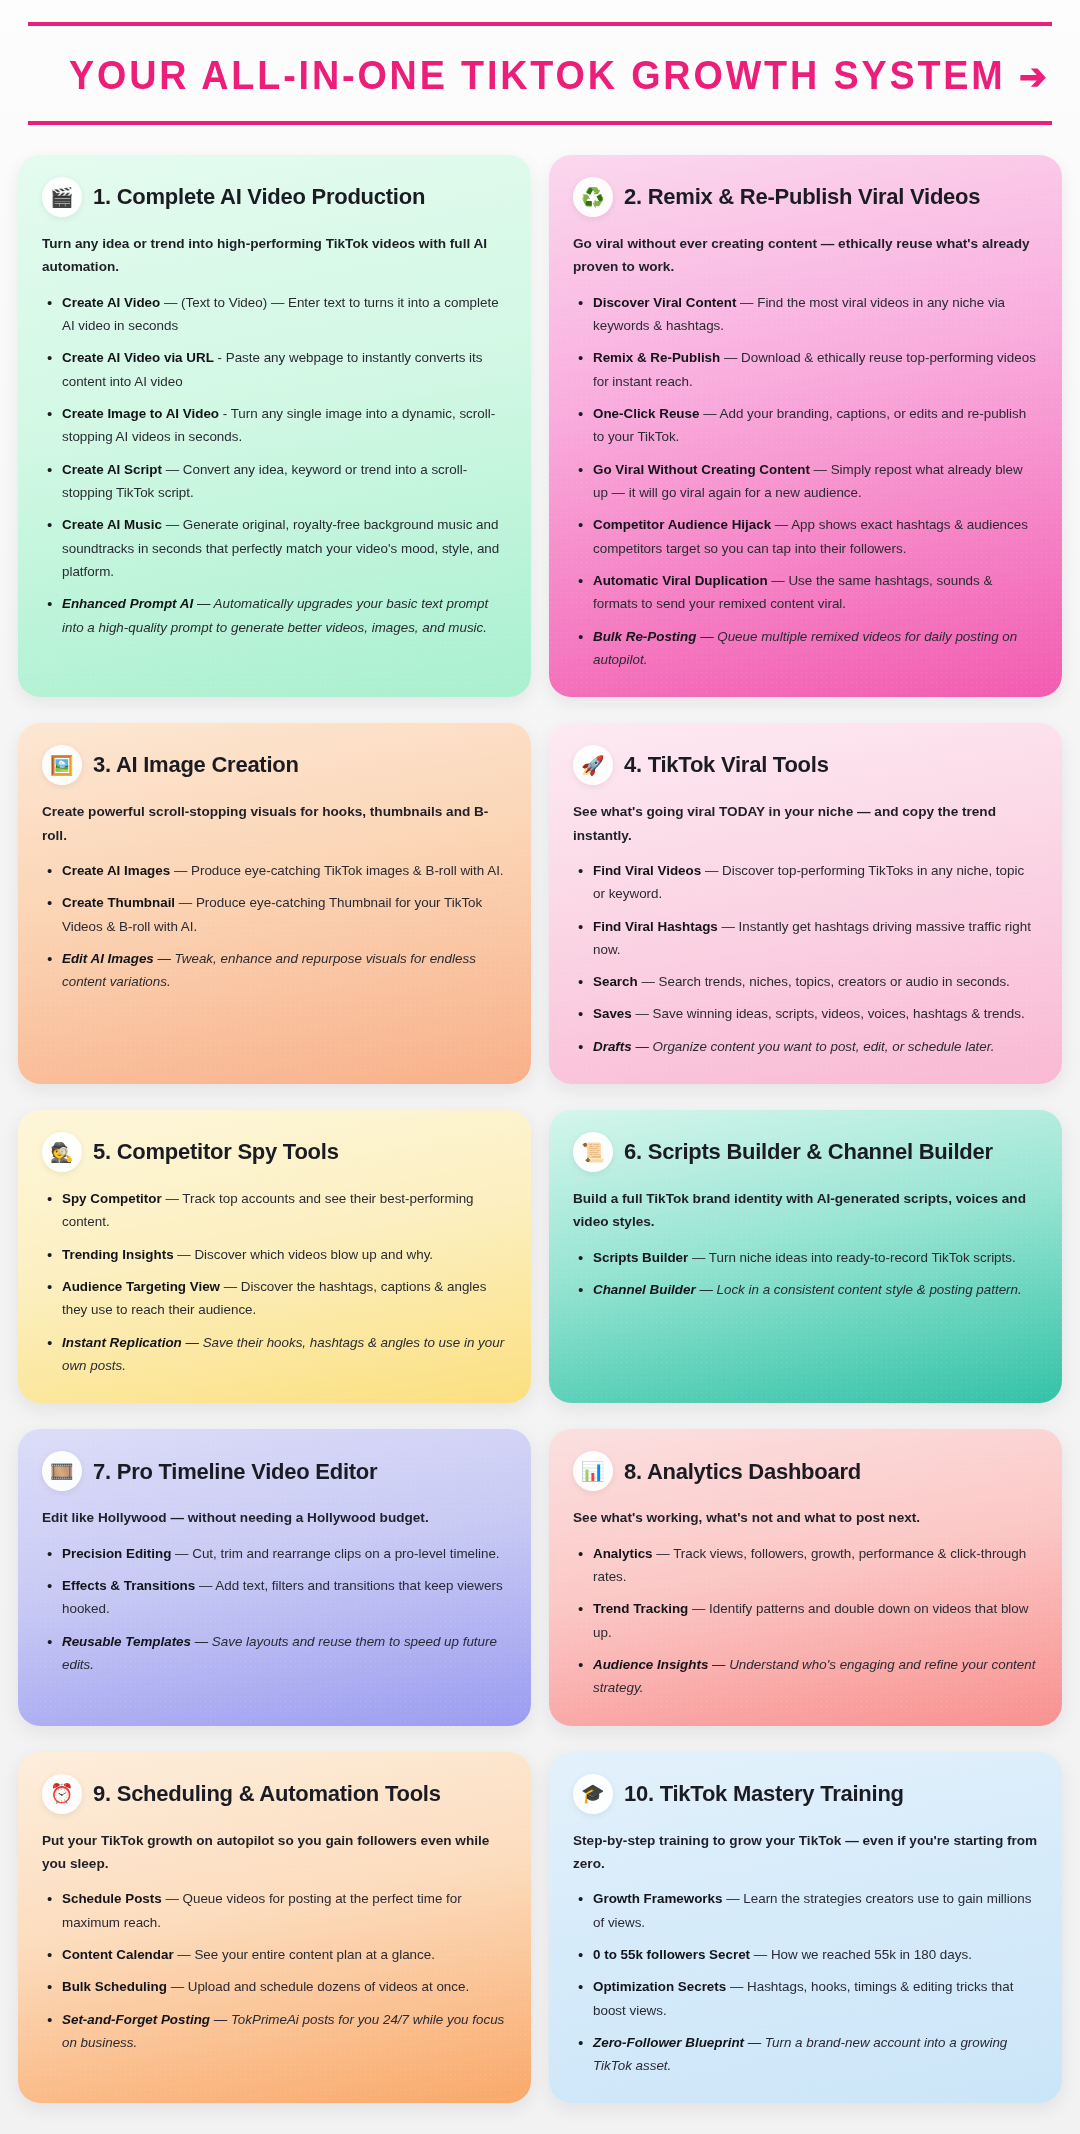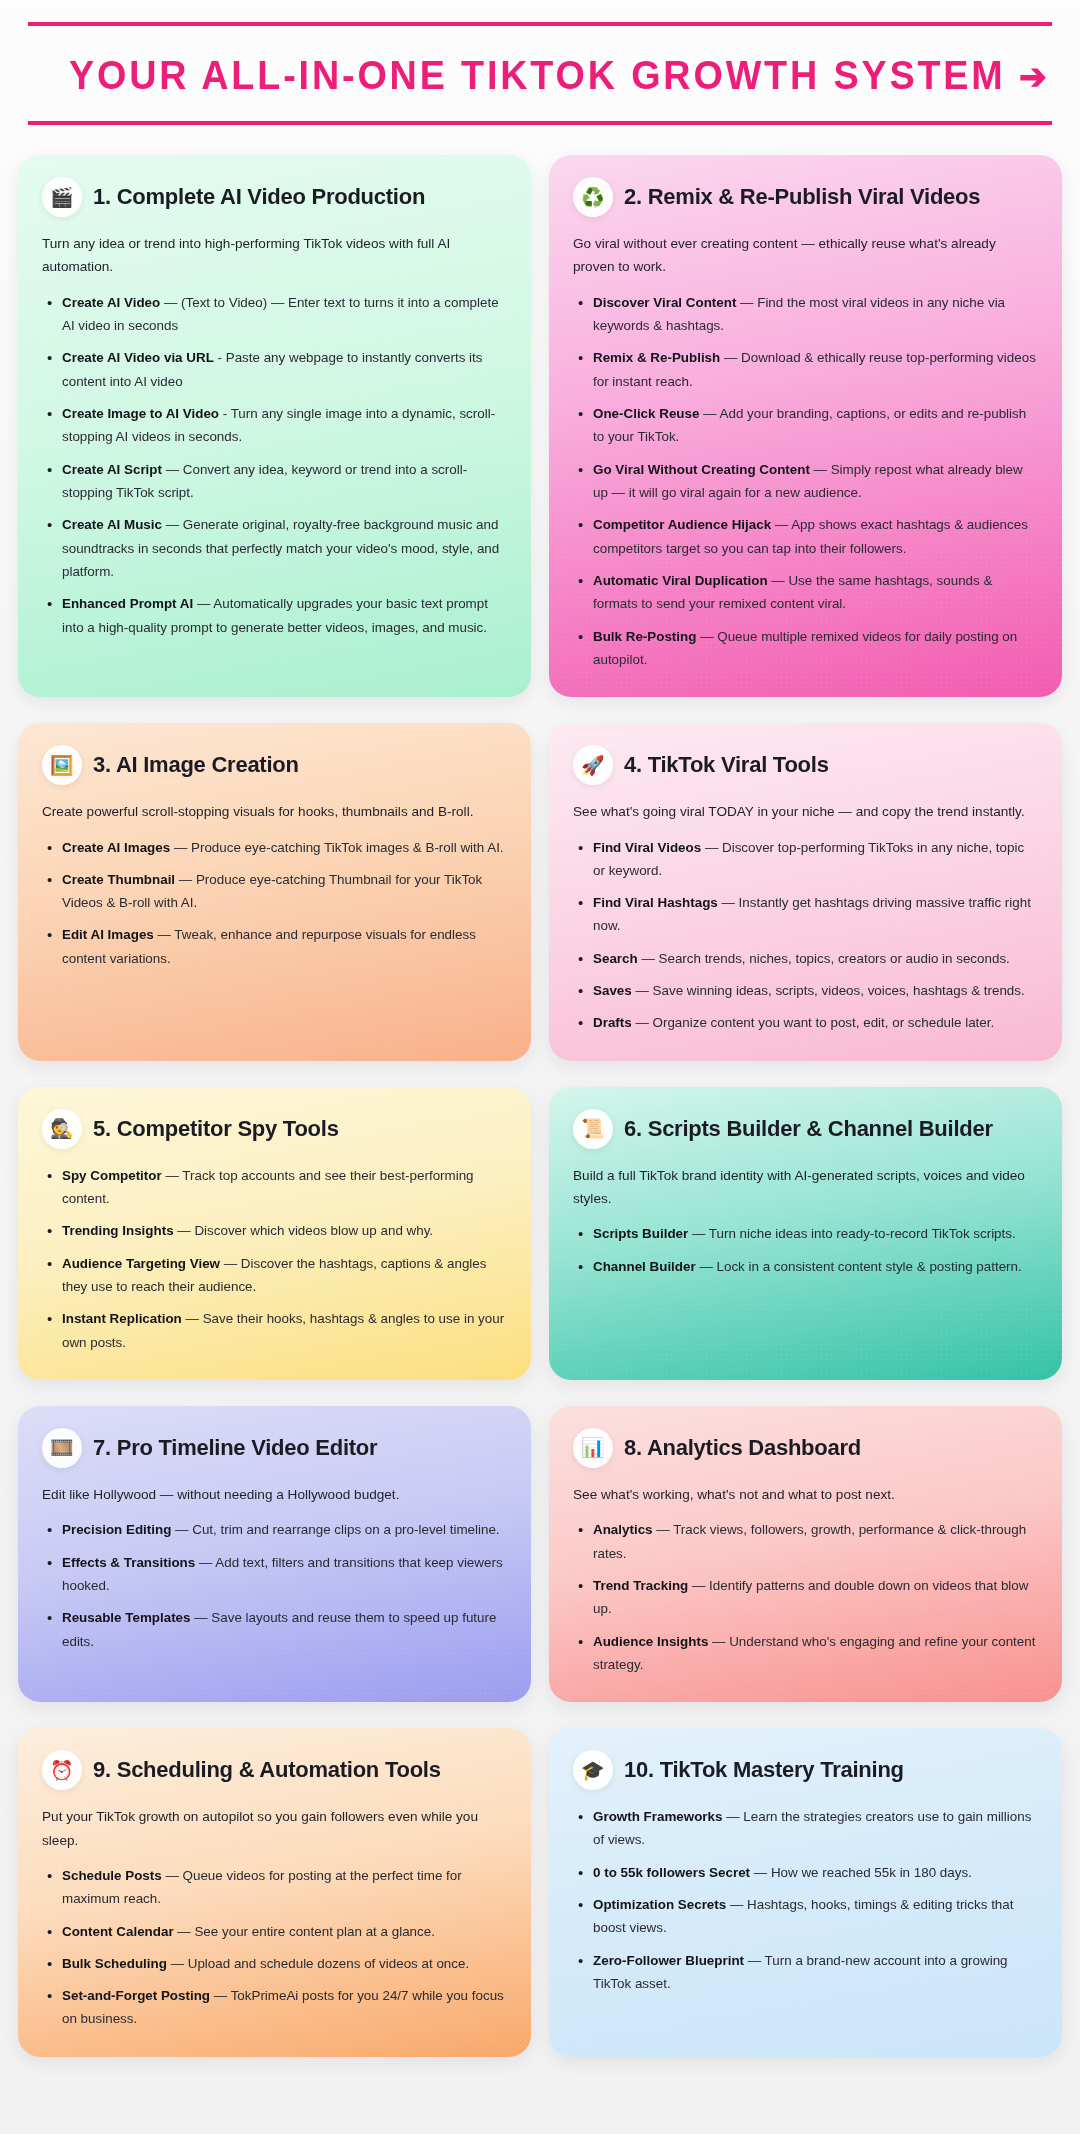--- a/index.html
+++ b/index.html
@@ -91,39 +91,39 @@
     font-size: 22px;
     font-weight: 700;
     color: #1b1b23;
     letter-spacing: -0.25px;
     line-height: 1.15;
   }
   .card-intro {
     font-size: 13.6px;
     line-height: 1.72;
     color: #1f1f28;
-    font-weight: 400;
+    font-weight: 700;
     margin-bottom: 12px;
     position: relative;
     z-index: 2;
   }
   .card-list {
     list-style: none;
     position: relative;
     z-index: 2;
   }
   .card-list li {
     font-size: 13.4px;
     line-height: 1.74;
     color: #2a2a33;
     padding-left: 20px;
     position: relative;
     margin-bottom: 9px;
   }
-  .card-list li:last-child { margin-bottom: 0; }
+  .card-list li:last-child { margin-bottom: 0; font-style: italic; }
   .card-list li::before {
     content: "\2022";
     position: absolute;
     left: 5px;
     top: -1px;
     font-size: 15px;
     color: #1b1b23;
   }
   .card-list li b {
     font-weight: 700;
@@ -272,20 +272,21 @@
           <li><b>Content Calendar</b><span> — See your entire content plan at a glance.</span></li>
           <li><b>Bulk Scheduling</b><span> — Upload and schedule dozens of videos at once.</span></li>
           <li><b>Set-and-Forget Posting</b><span> — TokPrimeAi posts for you 24/7 while you focus on business.</span></li>
         </ul>
       </div>
       <div class="card c10">
         <div class="card-head">
           <div class="card-icon">🎓</div>
           <div class="card-title">10. TikTok Mastery Training</div>
         </div>
+        <p class="card-intro">Step-by-step training to grow your TikTok — even if you're starting from zero.</p>
         <ul class="card-list">
           <li><b>Growth Frameworks</b><span> — Learn the strategies creators use to gain millions of views.</span></li>
           <li><b>0 to 55k followers Secret</b><span> — How we reached 55k in 180 days.</span></li>
           <li><b>Optimization Secrets</b><span> — Hashtags, hooks, timings &amp; editing tricks that boost views.</span></li>
           <li><b>Zero-Follower Blueprint</b><span> — Turn a brand-new account into a growing TikTok asset.</span></li>
         </ul>
       </div>
     </div>
 
 </div>

